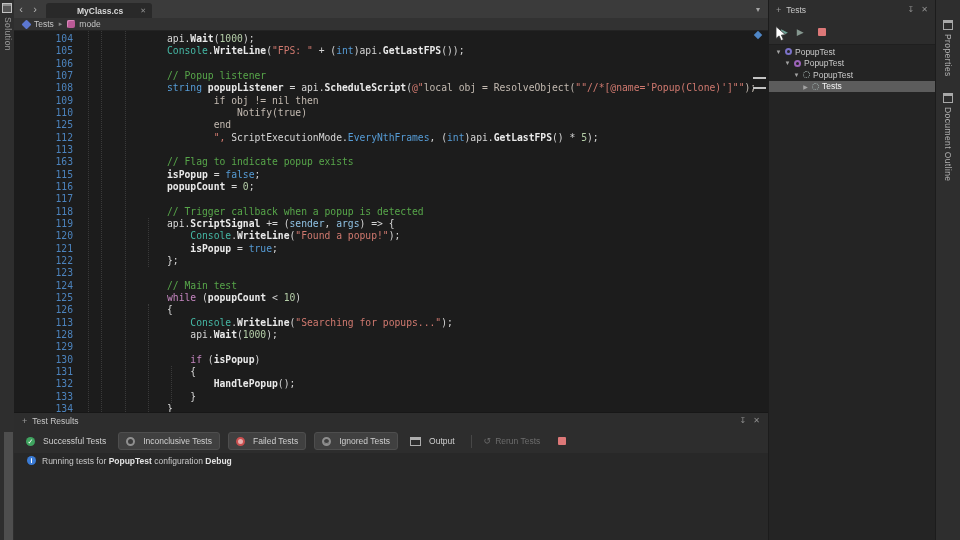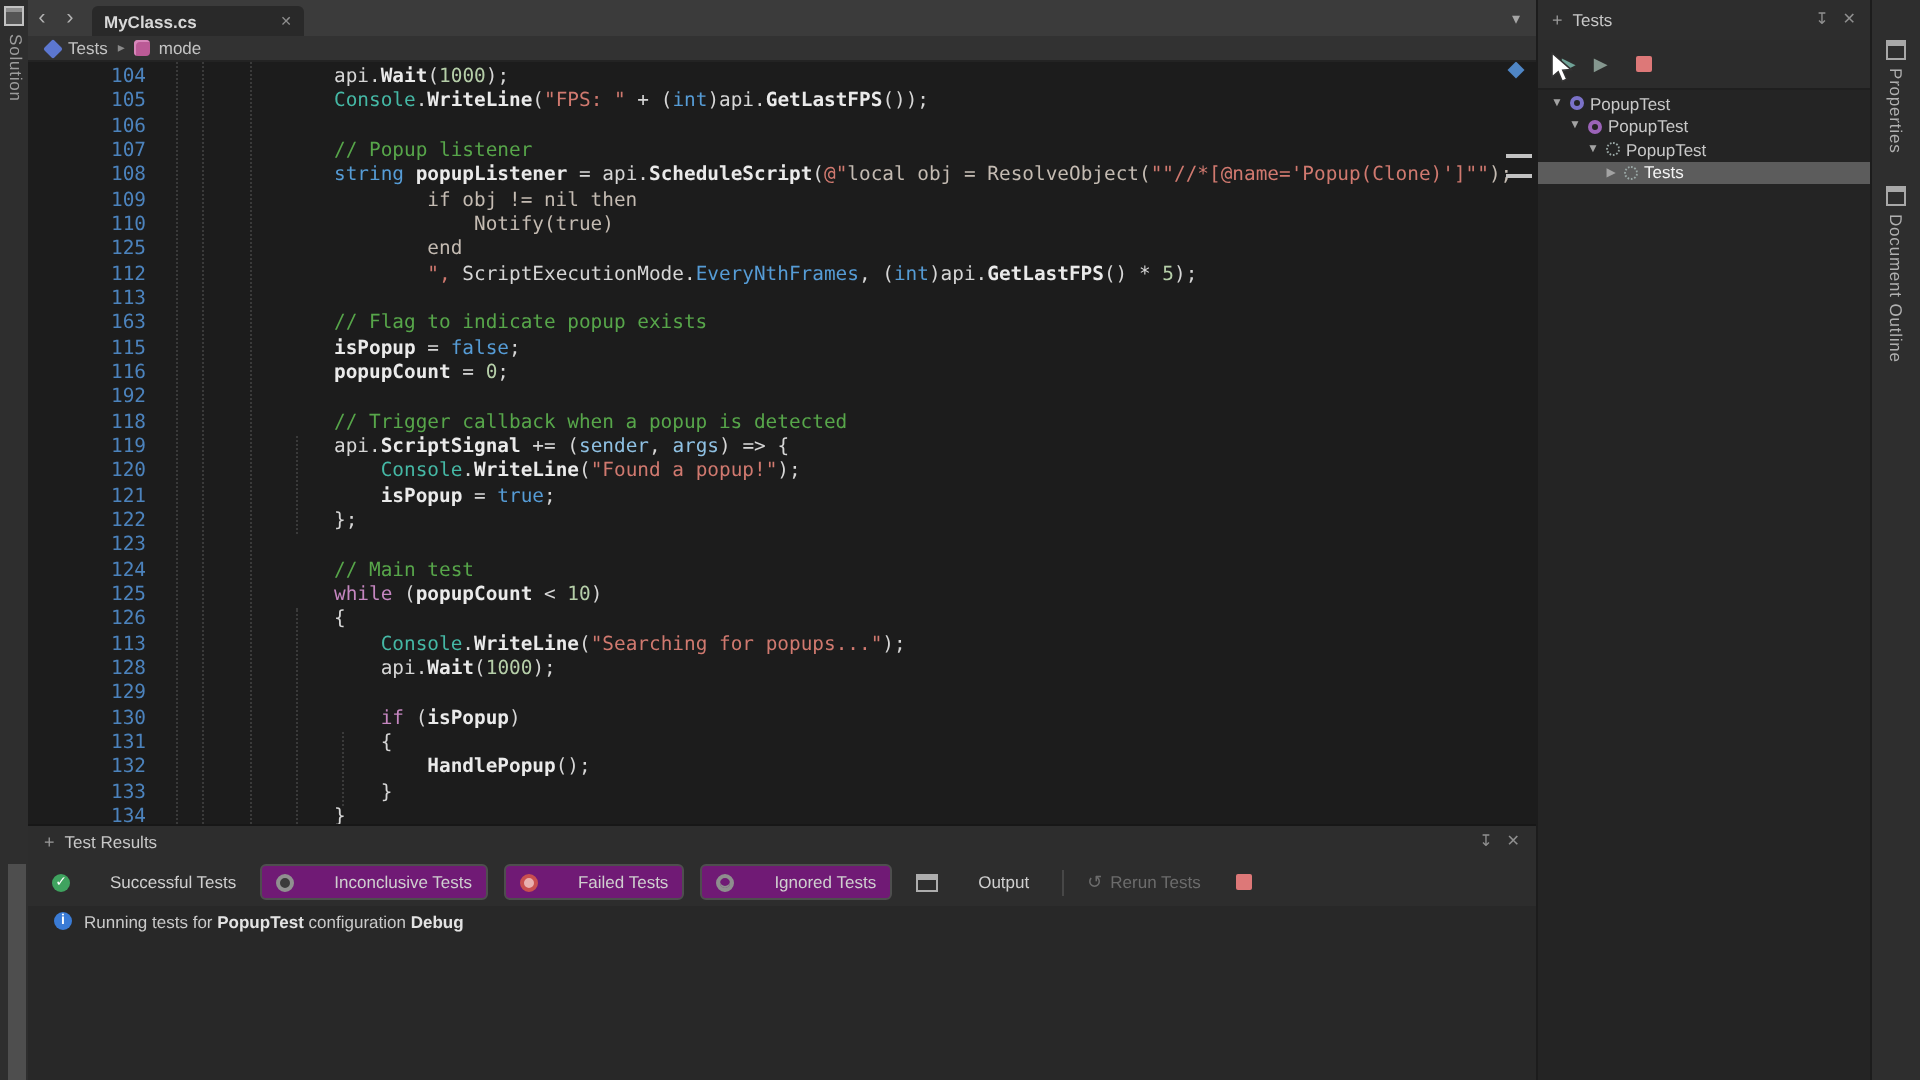--- a/index.html
+++ b/index.html
@@ -13,21 +13,21 @@
   .vlabel{writing-mode:vertical-rl;font-size:8.5px;color:#9c9c9c;letter-spacing:.4px;margin:0 auto;display:block;width:12px;text-align:left;}
   .left-dock-lower{position:absolute;left:4px;top:432px;width:9px;height:108px;background:#4e4e4e;}
 
   
   .main{position:absolute;left:14px;top:0;width:754px;height:540px;}
 
   .tabstrip{position:absolute;left:0;top:0;width:754px;height:18px;background:#3b3b3b;display:flex;align-items:flex-end;}
   .navbtn{color:#b3b3b3;font-size:11px;line-height:14px;width:14px;text-align:center;margin-bottom:2px;cursor:default;}
   .tab{margin-left:4px;height:15px;width:106px;background:#292929;border-radius:3px 3px 0 0;display:flex;align-items:center;
     padding:0 6px;box-sizing:border-box;}
-  .tab-label{font-size:8.5px;color:#d8d8d8;font-weight:bold;}
+  .tab-label{font-size:8.5px;color:#d8d8d8;font-weight:bold;margin-left:25px;}
   .tab-close{margin-left:auto;color:#8f8f8f;font-size:7px;}
   .strip-dd{margin-left:auto;margin-right:8px;color:#a5a5a5;font-size:8px;margin-bottom:4px;}
 
   .breadcrumb{position:absolute;left:0;top:18px;width:754px;height:13px;background:#323232;border-bottom:1px solid #232323;
     display:flex;align-items:center;padding-left:9px;box-sizing:border-box;gap:5px;}
   .crumb{display:flex;align-items:center;gap:4px;}
   .crumb-label{font-size:8.5px;color:#c4c4c4;}
   .gem-icon{width:7px;height:7px;background:#5c77d0;transform:rotate(45deg);border-radius:1px;}
   .method-icon{width:8px;height:8px;background:#bb5a96;border-radius:2px;box-shadow:inset 1px 1px 0 #d887ba;}
   .crumb-sep{color:#8a8a8a;font-size:7px;}
@@ -59,22 +59,22 @@
   .scroll-dash.d1{top:46px;} .scroll-dash.d2{top:56px;}
 
   
   .results{position:absolute;left:0;top:412px;width:754px;height:128px;background:#282828;border-top:1px solid #171717;}
   .results-header{height:16px;background:#2d2d2d;display:flex;align-items:center;padding:0 8px;gap:5px;}
   .pad-glyph{color:#9a9a9a;font-size:9px;line-height:9px;}
   .panel-title{font-size:8.5px;color:#c8c8c8;}
   .hdr-icons{margin-left:auto;display:flex;gap:7px;}
   .hdr-ic{color:#8f8f8f;font-size:8px;line-height:10px;}
   .results-toolbar{height:24px;background:#2d2d2d;display:flex;align-items:center;padding:0 8px;gap:8px;}
-  .filter{display:flex;align-items:center;gap:20px;height:16px;font-size:8.5px;color:#cfcfcf;border-radius:3px;padding:0 4px;}
-  .filter.boxed{background:#701a75;border:1px solid #4e4e4e;padding:0 7px;}
+  .filter{display:flex;align-items:center;gap:8px;height:16px;font-size:8.5px;color:#cfcfcf;border-radius:3px;padding:0 4px;}
+  .filter.boxed{background:#404040;border:1px solid #4e4e4e;padding:0 7px;}
   .fic{flex:none;}
   .fic-success{width:9px;height:9px;border-radius:50%;background:#3fa35f;color:#fff;font-size:7px;line-height:9px;text-align:center;}
   .fic-inconclusive{width:5px;height:5px;border-radius:50%;background:#3a3a3a;border:2px solid #909090;}
   .fic-failed{width:5px;height:5px;border-radius:50%;background:#e9b0b0;border:2px solid #c94f4f;}
   .fic-ignored{width:5px;height:5px;border-radius:50%;background:transparent;border:2px solid #8e8e8e;box-shadow:inset 0 -1px 0 #8e8e8e;}
   .fic-output{width:9px;height:7px;border:1px solid #adadad;box-shadow:inset 0 2px 0 #adadad;}
   .tb-sep{width:1px;height:13px;background:#474747;margin:0 4px;}
   .rerun{display:flex;align-items:center;gap:4px;font-size:8.5px;color:#6c6c6c;}
   .rerun-ic{font-size:9px;color:#6c6c6c;}
   .stop-sq{width:8px;height:8px;background:#dd7878;border-radius:1px;margin-left:10px;}
@@ -158,21 +158,21 @@
           <div class="code-line"><span class="ln">107</span><span class="code">            <span class="tk-com">// Popup listener</span></span></div>
           <div class="code-line"><span class="ln">108</span><span class="code">            <span class="tk-kw">string</span><span class="tk-pl"> </span><span class="tk-m">popupListener</span><span class="tk-pl"> = api.</span><span class="tk-m">ScheduleScript</span><span class="tk-pl">(</span><span class="tk-str">@"</span><span class="tk-vstr">local obj = ResolveObject(</span><span class="tk-str">""//*[@name='Popup(Clone)']""</span><span class="tk-vstr">);</span></span></div>
           <div class="code-line"><span class="ln">109</span><span class="code">                    <span class="tk-vstr">if obj != nil then</span></span></div>
           <div class="code-line"><span class="ln">110</span><span class="code">                        <span class="tk-vstr">Notify(true)</span></span></div>
           <div class="code-line"><span class="ln">125</span><span class="code">                    <span class="tk-vstr">end</span></span></div>
           <div class="code-line"><span class="ln">112</span><span class="code">                    <span class="tk-str">", </span><span class="tk-pl">ScriptExecutionMode.</span><span class="tk-kw">EveryNthFrames</span><span class="tk-pl">, (</span><span class="tk-kw">int</span><span class="tk-pl">)api.</span><span class="tk-m">GetLastFPS</span><span class="tk-pl">() * </span><span class="tk-num">5</span><span class="tk-pl">);</span></span></div>
           <div class="code-line"><span class="ln">113</span><span class="code"></span></div>
           <div class="code-line"><span class="ln">163</span><span class="code">            <span class="tk-com">// Flag to indicate popup exists</span></span></div>
           <div class="code-line"><span class="ln">115</span><span class="code">            <span class="tk-m">isPopup</span><span class="tk-pl"> = </span><span class="tk-kw">false</span><span class="tk-pl">;</span></span></div>
           <div class="code-line"><span class="ln">116</span><span class="code">            <span class="tk-m">popupCount</span><span class="tk-pl"> = </span><span class="tk-num">0</span><span class="tk-pl">;</span></span></div>
-          <div class="code-line"><span class="ln">192</span><span class="code"></span></div>
+          <div class="code-line"><span class="ln">117</span><span class="code"></span></div>
           <div class="code-line"><span class="ln">118</span><span class="code">            <span class="tk-com">// Trigger callback when a popup is detected</span></span></div>
           <div class="code-line"><span class="ln">119</span><span class="code">            <span class="tk-pl">api.</span><span class="tk-m">ScriptSignal</span><span class="tk-pl"> += (</span><span class="tk-prm">sender</span><span class="tk-pl">, </span><span class="tk-prm">args</span><span class="tk-pl">) =&gt; {</span></span></div>
           <div class="code-line"><span class="ln">120</span><span class="code">                <span class="tk-cls">Console</span><span class="tk-pl">.</span><span class="tk-m">WriteLine</span><span class="tk-pl">(</span><span class="tk-str">"Found a popup!"</span><span class="tk-pl">);</span></span></div>
           <div class="code-line"><span class="ln">121</span><span class="code">                <span class="tk-m">isPopup</span><span class="tk-pl"> = </span><span class="tk-kw">true</span><span class="tk-pl">;</span></span></div>
           <div class="code-line"><span class="ln">122</span><span class="code">            <span class="tk-pl">};</span></span></div>
           <div class="code-line"><span class="ln">123</span><span class="code"></span></div>
           <div class="code-line"><span class="ln">124</span><span class="code">            <span class="tk-com">// Main test</span></span></div>
           <div class="code-line"><span class="ln">125</span><span class="code">            <span class="tk-ctl">while</span><span class="tk-pl"> (</span><span class="tk-m">popupCount</span><span class="tk-pl"> &lt; </span><span class="tk-num">10</span><span class="tk-pl">)</span></span></div>
           <div class="code-line"><span class="ln">126</span><span class="code">            <span class="tk-pl">{</span></span></div>
           <div class="code-line"><span class="ln">113</span><span class="code">                <span class="tk-cls">Console</span><span class="tk-pl">.</span><span class="tk-m">WriteLine</span><span class="tk-pl">(</span><span class="tk-str">"Searching for popups..."</span><span class="tk-pl">);</span></span></div>

